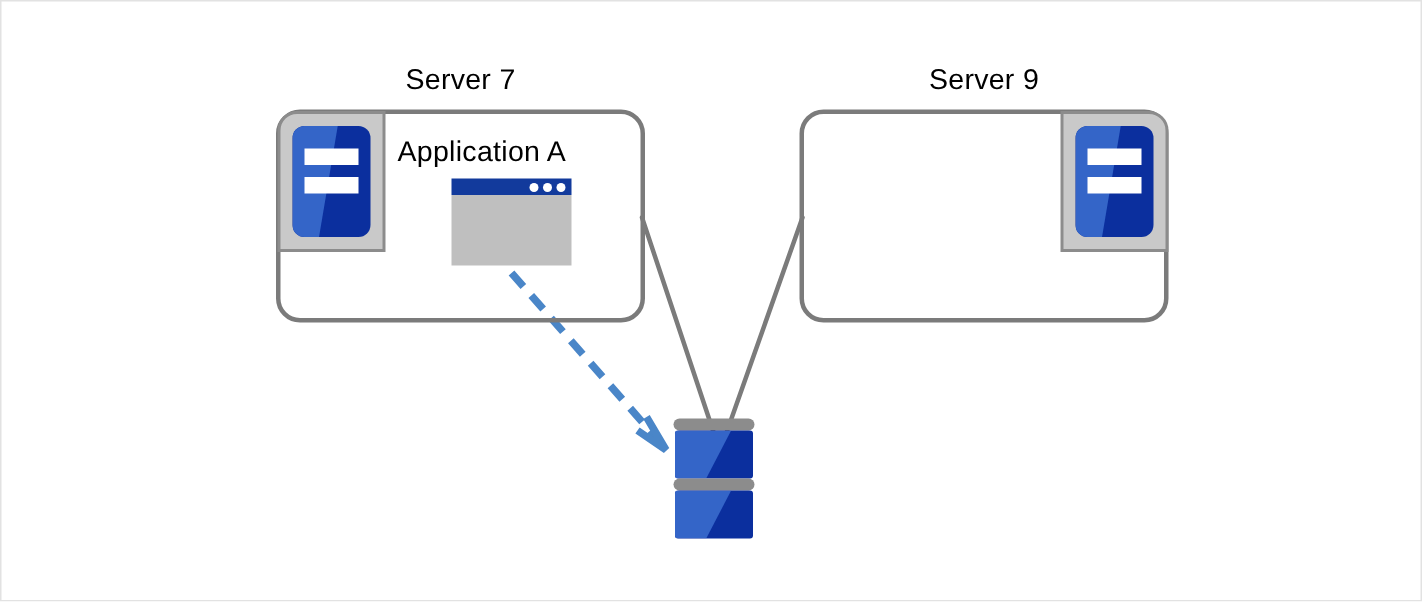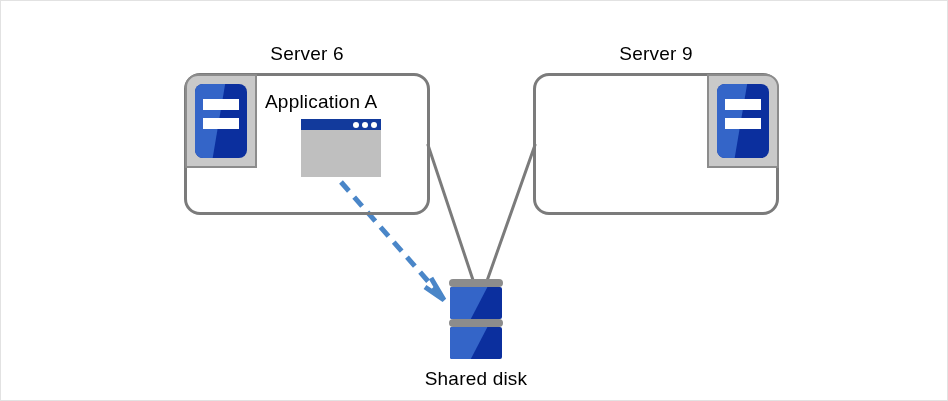--- a/index.html
+++ b/index.html
@@ -168,21 +168,21 @@
 
     <path d="M 427 144 L 477 294" fill="none" stroke="#7b7b7b" stroke-width="3" stroke-linecap="round"></path>
 
     <path d="M 534 144 L 481 294" fill="none" stroke="#7b7b7b" stroke-width="3" stroke-linecap="round"></path>
 
     <path d="M 340 181 L 440 295" fill="none" stroke="#4a86c8" stroke-width="5" stroke-dasharray="12 8" stroke-linecap="butt"></path>
     <path d="M 424 286 L 443 299 L 430 277" fill="none" stroke="#4a86c8" stroke-width="5" stroke-linejoin="miter" stroke-linecap="butt"></path>
   </svg>
 
   <div class="server-box" id="server1-box"></div>
-  <div class="label" id="server1-title">Server 6</div>
+  <div class="label" id="server1-title">Server 7</div>
   <div class="server-icon-tile" id="server1-icon-tile">
     <div class="server-unit">
       <div class="sheen"></div>
       <div class="bar bar-1"></div>
       <div class="bar bar-2"></div>
     </div>
   </div>
 
   <div class="label" id="app-a-title">Application A</div>
   <div id="app-window">
@@ -207,15 +207,14 @@
   <div id="shared-disk">
     <div class="platter-bar pb-1"></div>
     <div class="platter-body pbody-1">
       <div class="sheen"></div>
     </div>
     <div class="platter-bar pb-2"></div>
     <div class="platter-body pbody-2">
       <div class="sheen"></div>
     </div>
   </div>
-  <div class="label" id="disk-title">Shared disk</div>
 
 </div>
 
 </body></html>

